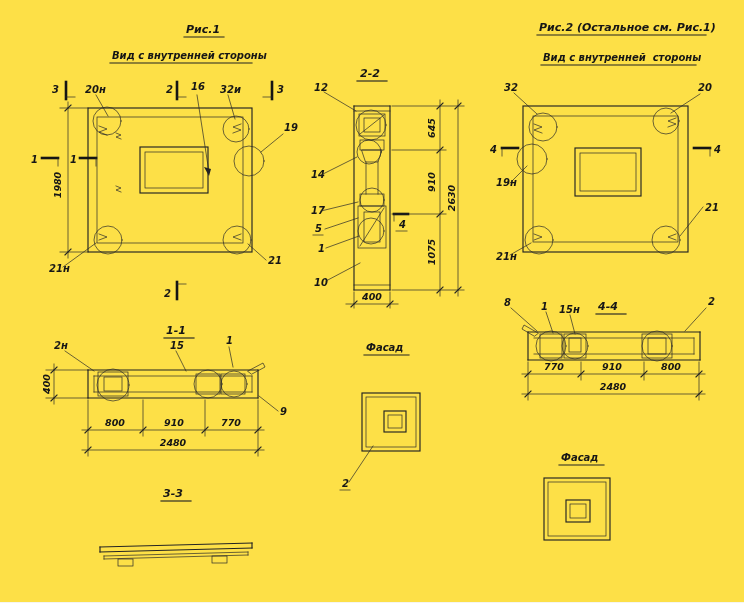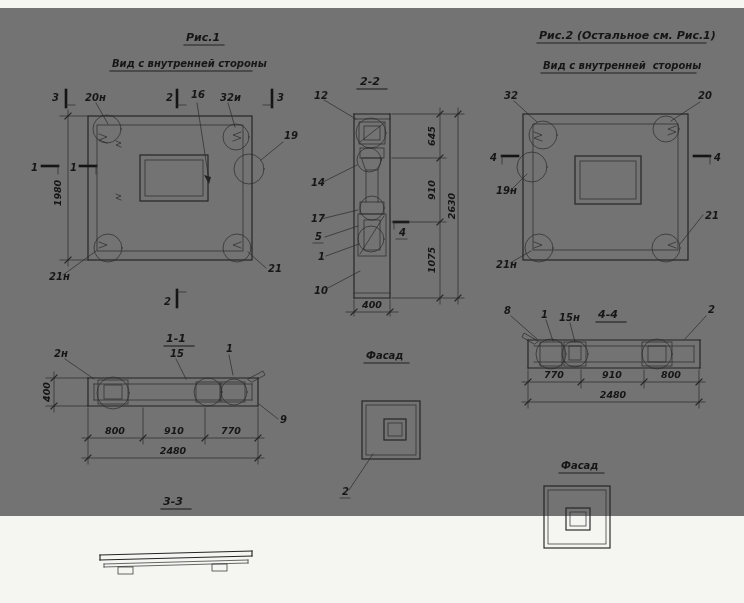--- a/index.html
+++ b/index.html
@@ -2,21 +2,21 @@
 <html><head>
 <meta charset="utf-8">
 <style>
   html,body{margin:0;padding:0;}
   body{
     width:744px;height:603px;
     background:#f5f5f2;
     font-family:"DejaVu Sans",sans-serif;
     overflow:hidden;
   }
-  .sheet{position:relative;width:744px;height:508px;background:#737373;margin-top:8px;}
+  .sheet{position:relative;width:744px;height:602px;background:#fde047;}
   svg{display:block}
   .s1{stroke:#232323;stroke-width:1.15;fill:none;stroke-linecap:square}
   .s0{stroke:#2a2a2a;stroke-width:0.7;fill:none;stroke-linecap:square}
   .s2{stroke:#141414;stroke-width:2.6;fill:none;stroke-linecap:square}
   .txt{font-family:"DejaVu Sans",sans-serif;font-style:italic;font-weight:bold;fill:#161616}
   .t11{font-size:11px}
   .t10{font-size:10px}
   .t9{font-size:9.5px}
   .mid{text-anchor:middle}
   .arr{fill:#232323;stroke:none}

